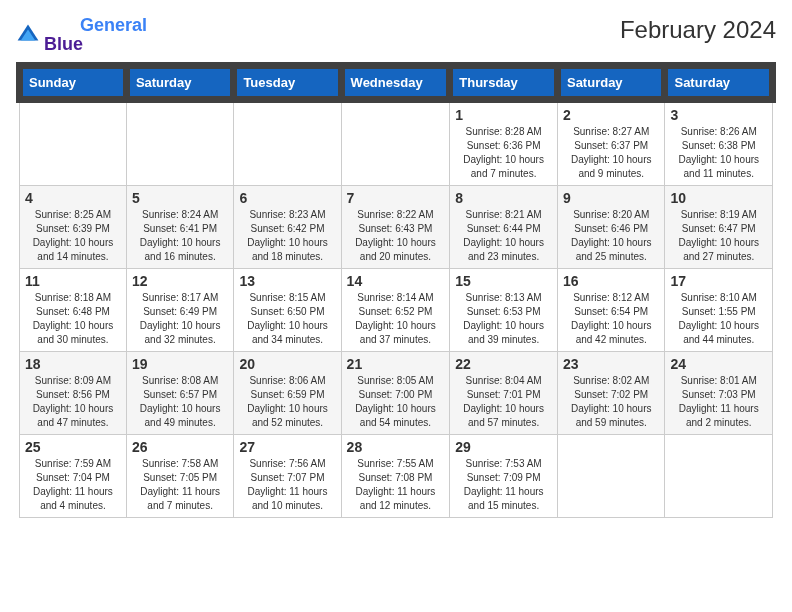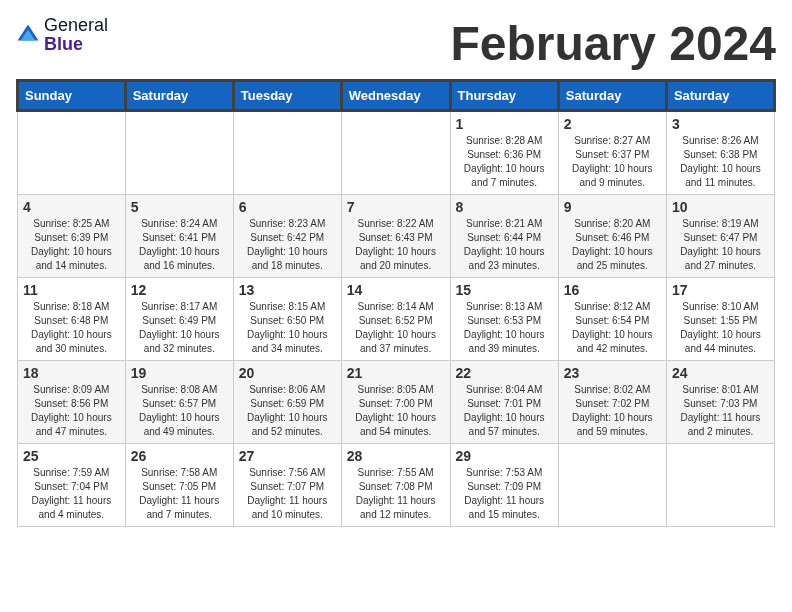--- a/index.html
+++ b/index.html
@@ -16,59 +16,60 @@
       justify-content: space-between;
       margin-bottom: 4px;
     }
     .logo {
       display: flex;
       align-items: center;
       gap: 4px;
     }
     .logo-text-general {
       font-size: 18px;
-      font-weight: normal;
-      color: #0f172a;
+      font-weight: bold;
+      color: #3b82f6;
       line-height: 1;
+      margin-left: 36px;
     }
     .logo-text-blue {
       font-size: 18px;
       font-weight: bold;
       color: #4c1d95;
       line-height: 1;
     }
     .logo-icon {
       width: 24px;
       height: 24px;
     }
     .title-area {
       text-align: right;
     }
     .month-title {
-      font-size: 48px;
+      font-size: 24px;
       color: #333;
-      font-weight: bold;
+      font-weight: normal;
     }
     .subtitle {
       font-size: 14px;
       color: #555;
     }
     .calendar {
       width: 100%;
       border-collapse: collapse;
       margin-top: 8px;
     }
     .calendar th {
       background-color: #1565c0;
       color: #fff;
       text-align: left;
       padding: 6px 6px;
       font-size: 13px;
       font-weight: bold;
-      border: 3px solid #404040;
+      border: 7px solid #404040;
     }
     .calendar td {
       vertical-align: top;
       border: 1px solid #ccc;
       padding: 4px 5px;
       width: 110px;
       min-height: 80px;
       font-size: 10.5px;
       color: #333;
     }

